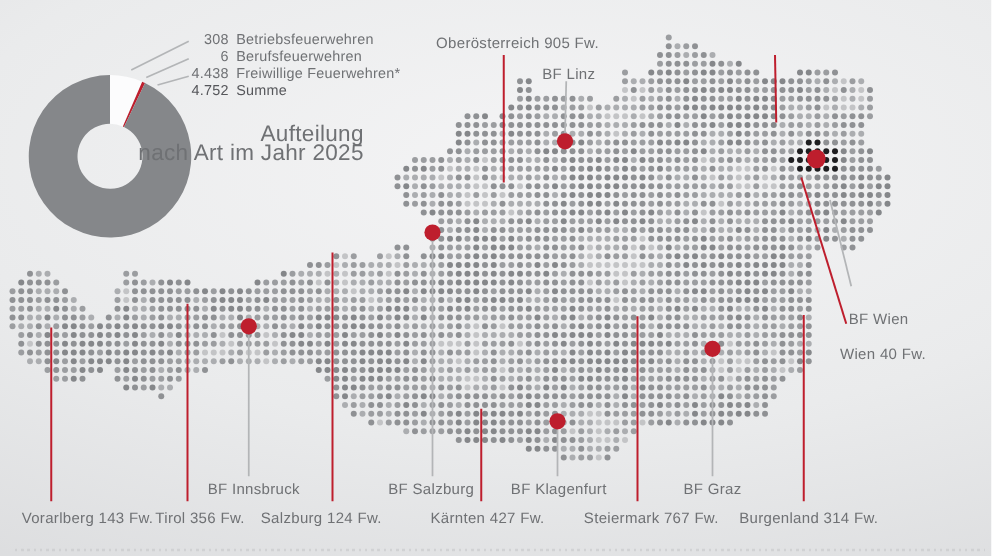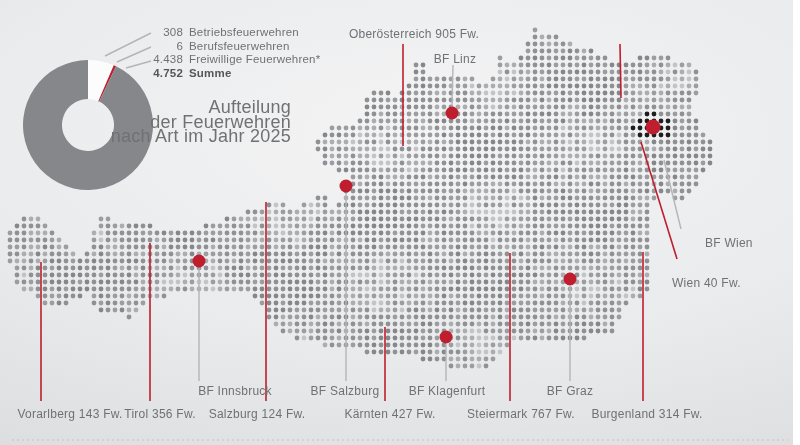--- a/index.html
+++ b/index.html
@@ -8,21 +8,21 @@
     background:radial-gradient(ellipse 120% 95% at 55% 30%, #f4f4f5 0%, #eaebec 50%, #d8d9db 100%);
     font-family:"Liberation Sans",sans-serif;color:#6f7174;
   }
   #map-svg{position:absolute;left:0;top:0;}
   .mlabel{position:absolute;font-size:12px;letter-spacing:.25px;white-space:nowrap;color:#6f7174;}
   .ctr{transform:translateX(-50%);}
   .legend{position:absolute;left:131px;top:26px;font-size:11.5px;line-height:13.5px;letter-spacing:.2px;}
   .legend-row{white-space:nowrap;}
   .legend .num{display:inline-block;width:52px;text-align:right;}
   .legend .lab{margin-left:6px;}
-  .legend .sum{font-weight:bold;color:#56575b;}
+  .legend .sum{font-weight:normal;color:#56575b;}
   .caption{position:absolute;right:502px;top:100px;text-align:right;font-size:18px;line-height:14.5px;letter-spacing:.25px;color:#6f7174;}
   .sep{position:absolute;left:12px;top:439px;width:776px;height:2px;
     background:repeating-linear-gradient(90deg,#c6c7c9 0 2px,rgba(0,0,0,0) 2px 5px);opacity:.6;}
 </style>
 </head>
 <body>
 
 <div class="stage">
 
   <svg id="map-svg" width="800" height="445" viewBox="0 0 800 445">
@@ -2594,31 +2594,30 @@
     <div class="legend-row">
       <span class="num">4.438</span><span class="lab">Freiwillige Feuerwehren*</span>
     </div>
     <div class="legend-row sum">
       <span class="num">4.752</span><span class="lab">Summe</span>
     </div>
   </div>
 
   <div class="caption">
     <div>Aufteilung</div>
-    <div>der Feuerwehren</div>
     <div>nach Art im Jahr 2025</div>
   </div>
 
   <div class="mlabel ctr" style="left:414px;top:27px;">Oberösterreich 905 Fw.</div>
   <div class="mlabel ctr" style="left:455px;top:52px;">BF Linz</div>
-  <div class="mlabel" style="left:679px;top:236px;margin-left:26px;">BF Wien</div>
+  <div class="mlabel" style="left:679px;top:248px;">BF Wien</div>
   <div class="mlabel" style="left:672px;top:262px;margin-top:14px;">Wien 40 Fw.</div>
   <div class="mlabel ctr" style="left:70px;top:407px;">Vorarlberg 143 Fw.</div>
   <div class="mlabel ctr" style="left:160px;top:407px;text-align:right;">Tirol 356 Fw.</div>
-  <div class="mlabel ctr" style="left:203px;top:384px;margin-left:32px;">BF Innsbruck</div>
+  <div class="mlabel ctr" style="left:203px;top:384px;">BF Innsbruck</div>
   <div class="mlabel ctr" style="left:257px;top:407px;">Salzburg 124 Fw.</div>
   <div class="mlabel ctr" style="left:345px;top:384px;">BF Salzburg</div>
   <div class="mlabel ctr" style="left:390px;top:407px;">Kärnten 427 Fw.</div>
   <div class="mlabel ctr" style="left:447px;top:384px;">BF Klagenfurt</div>
   <div class="mlabel ctr" style="left:521px;top:407px;">Steiermark 767 Fw.</div>
   <div class="mlabel ctr" style="left:570px;top:384px;">BF Graz</div>
   <div class="mlabel ctr" style="left:647px;top:407px;">Burgenland 314 Fw.</div>
 
   <div class="sep"></div>
 </div>

